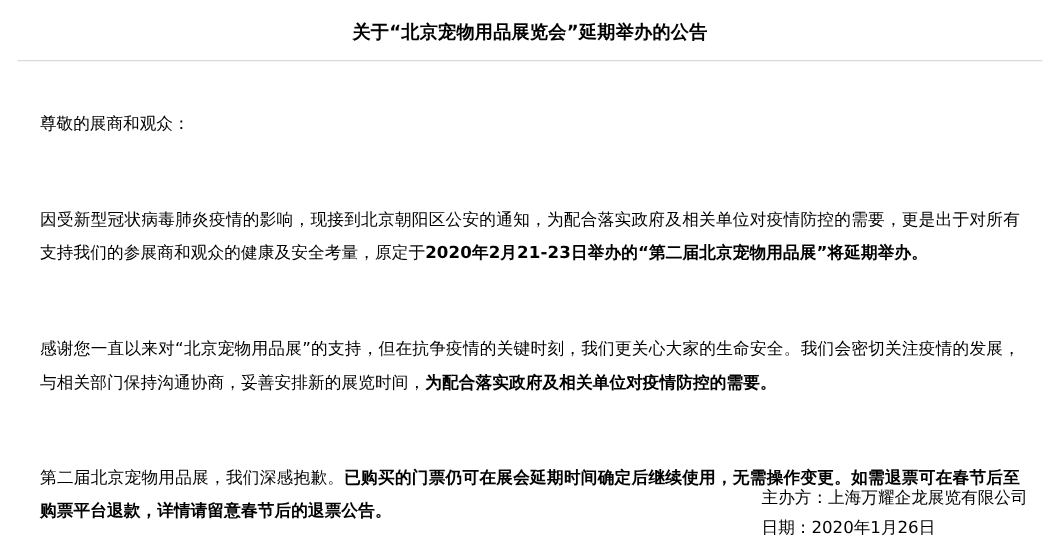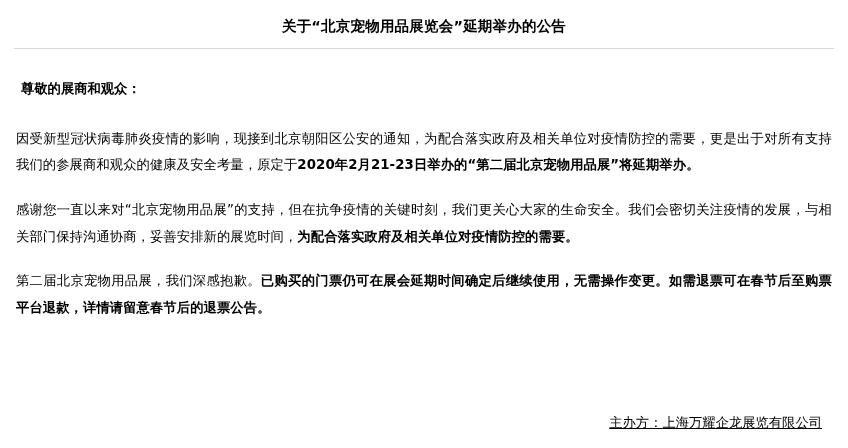--- a/index.html
+++ b/index.html
@@ -34,41 +34,40 @@
     border: none;
     border-top: 1px solid #d9d9d9;
     margin: 8px 0 0 0;
   }
   .body {
     padding: 0 2px;
   }
   p.para {
     font-size: 13.3px;
     line-height: 2.0;
-    margin: 0;
+    margin: 16px;
     text-align: justify;
     letter-spacing: 0.1px;
   }
   .gap-lg { height: 22px; }
   .gap-md { height: 18px; }
   .salutation {
     font-size: 13.3px;
     line-height: 2.0;
-    margin: 5px;
-    font-weight: bold;
+    margin: 16px;
+    font-weight: normal;
   }
   .b { font-weight: bold; }
   .footer {
     position: absolute;
     right: 26px;
     bottom: 12px;
     text-align: left;
     font-size: 13.3px;
     line-height: 1.85;
-    text-decoration: underline;
   }
   .footer-row { white-space: nowrap; }
   .footer-label { }
   .footer-value { }
 </style>
 </head>
 <body>
 
 <div class="page">
 
@@ -100,15 +99,18 @@
     </p>
 
     <div class="gap-md"></div>
 
   </div>
 
   <div class="footer">
     <div class="footer-row">
       <span class="footer-label">主办方：</span><span class="footer-value">上海万耀企龙展览有限公司</span>
     </div>
+    <div class="footer-row">
+      <span class="footer-label">日期：</span><span class="footer-value">2020年1月26日</span>
+    </div>
   </div>
 
 </div>
 
 </body></html>

